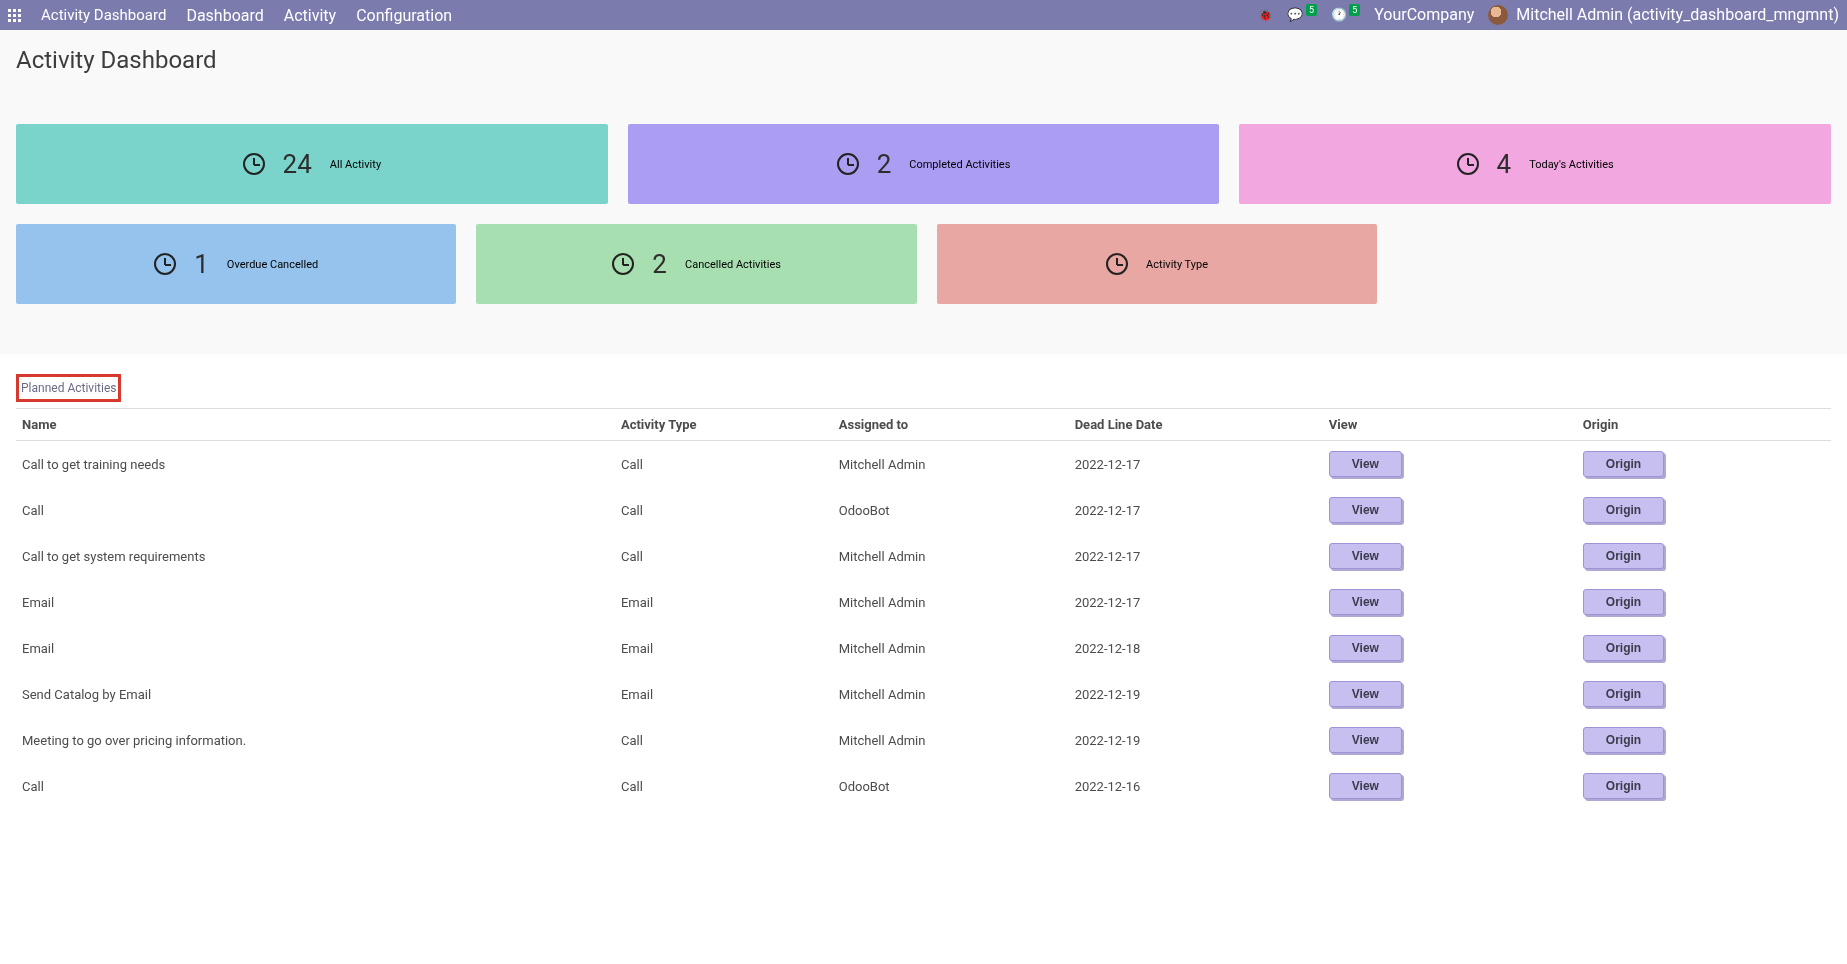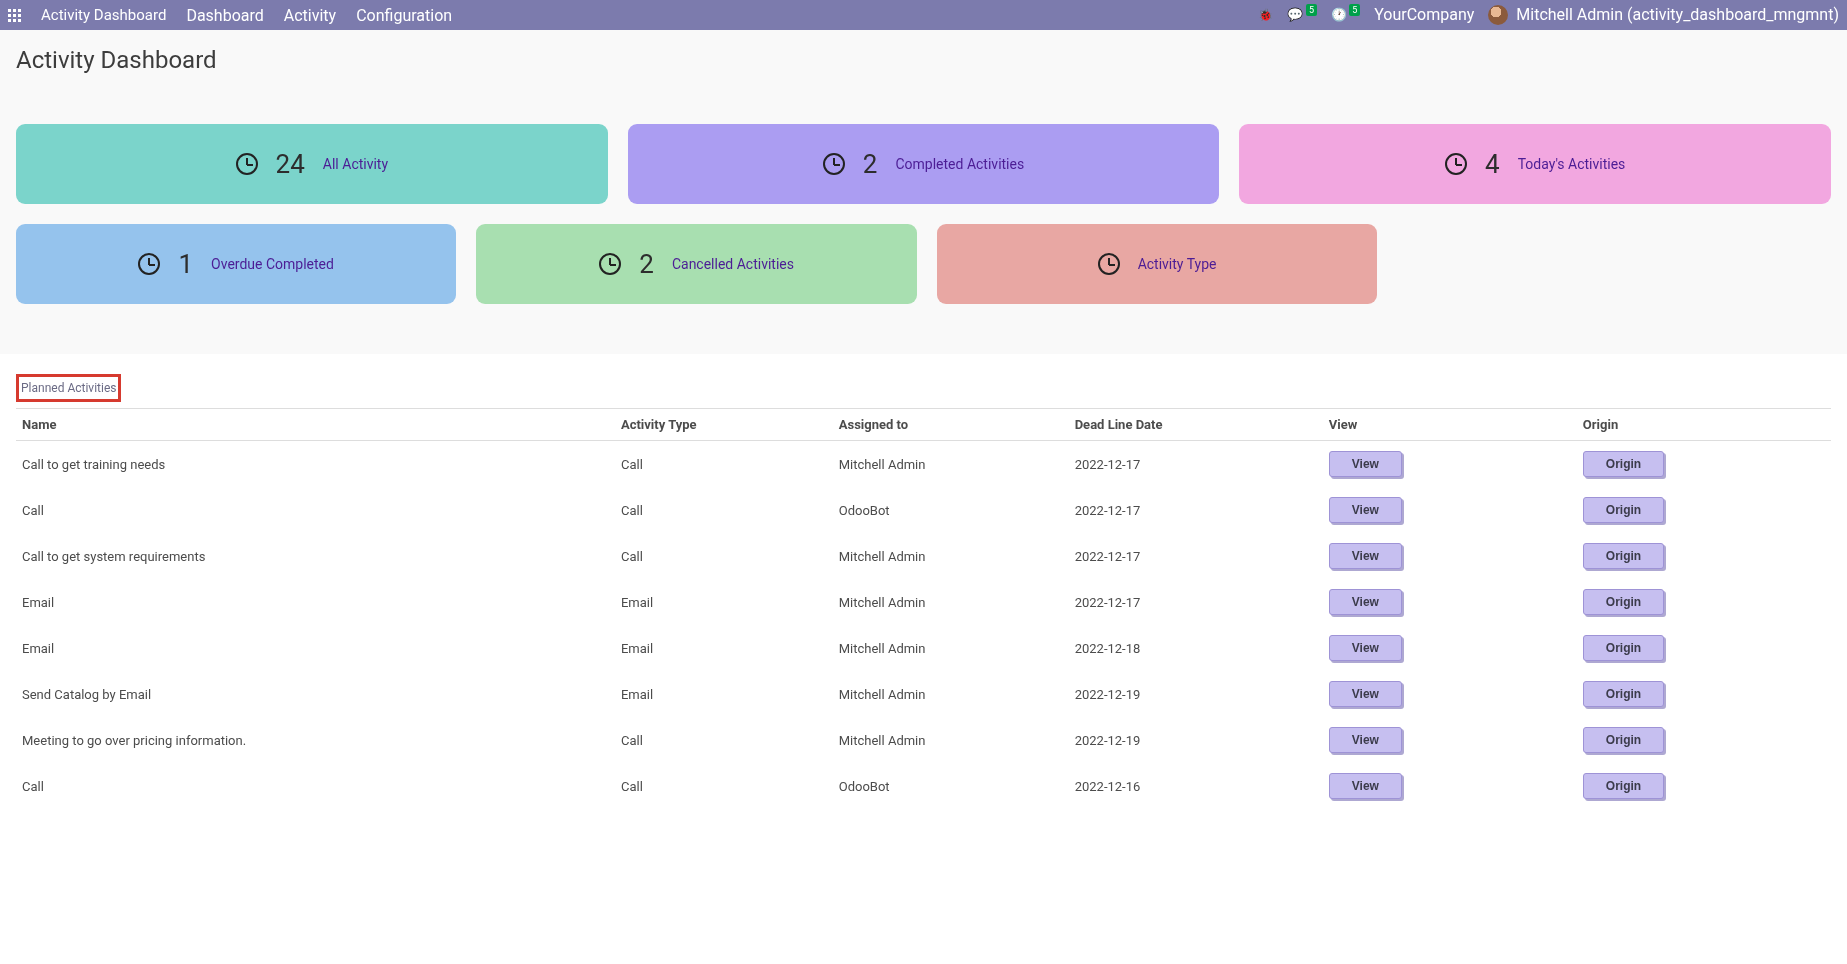--- a/index.html
+++ b/index.html
@@ -13,30 +13,30 @@
   .nav-item { cursor: pointer; font-size: 16px; }
   .topbar-right { margin-left: auto; display: flex; align-items: center; gap: 14px; }
   .bug-icon { font-size: 12px; cursor:pointer;}
   .badge-wrap { position: relative; cursor:pointer; display:flex; align-items:center;}
   .badge { background:#00a04a; color:#fff; font-size:9px; padding:1px 3px; border-radius:2px; margin-left:2px; position:relative; top:-5px;}
   .avatar { width:20px; height:20px; border-radius:50%; background: radial-gradient(circle at 40% 35%, #e8b894 30%, #8b5a3c 31%); display:inline-block; vertical-align:middle; margin-right:4px;}
   
   .hero { background:#f9f9f9; padding: 16px 16px 30px 16px; }
   .page-title { font-size: 24px; font-weight: 400; color:#3d3d3d; margin-bottom: 50px; }
   .cards-row { display:flex; gap:20px; width:100%; margin-bottom:20px;}
-  .card { flex:1; height:80px; border-radius:9px; display:flex; align-items:center; justify-content:center; gap:18px; cursor:pointer;}
+  .card { flex:1; height:80px; border-radius:2px; display:flex; align-items:center; justify-content:center; gap:18px; cursor:pointer;}
   .card-teal   { background:#7bd4cb; }
   .card-orange { background:#e8b887; }
   .card-purple { background:#ab9df2; }
   .card-pink   { background:#f2a7e0; }
   .card-blue   { background:#95c3ed; }
   .card-green  { background:#a8dfb0; }
   .card-salmon { background:#e8a7a3; }
   .card-num { font-size:26px; color:#2d2d2d; }
-  .card-label { font-size:14px; color:#4c1d95; }
+  .card-label { font-size:11px; color:#000000; }
   .clock { width:22px; height:22px; border:2.5px solid #222; border-radius:50%; position:relative; display:inline-block;}
   .clock::before { content:''; position:absolute; width:2px; height:7px; background:#222; left:50%; top:18%; transform:translateX(-50%);}
   .clock::after  { content:''; position:absolute; width:6px; height:2px; background:#222; left:50%; top:48%; }
   
   .content { padding: 20px 16px; }
   .tab-label { display:inline-block; border:3px solid #d63a2f; color:#6b6b85; font-size:12px; padding:4px 2px; margin-bottom:6px; cursor:pointer;}
   
   table { width:100%; border-collapse: collapse; font-size:13px; }
   thead th { text-align:left; font-weight:700; color:#4c4c4c; padding:8px 6px; border-bottom:1px solid #ddd; border-top:1px solid #ddd;}
   tbody td { padding:10px 6px; vertical-align:middle; color:#4c4c4c;}
@@ -102,21 +102,21 @@
       <span class="clock"></span>
       <span class="card-num">4</span>
       <span class="card-label">Today's Activities</span>
     </div>
   </div>
 
   <div class="cards-row" style="width:75%;">
     <div class="card card-blue">
       <span class="clock"></span>
       <span class="card-num">1</span>
-      <span class="card-label">Overdue Completed</span>
+      <span class="card-label">Overdue Cancelled</span>
     </div>
     <div class="card card-green">
       <span class="clock"></span>
       <span class="card-num">2</span>
       <span class="card-label">Cancelled Activities</span>
     </div>
     <div class="card card-salmon">
       <span class="clock"></span>
       <span class="card-label">Activity Type</span>
     </div>

